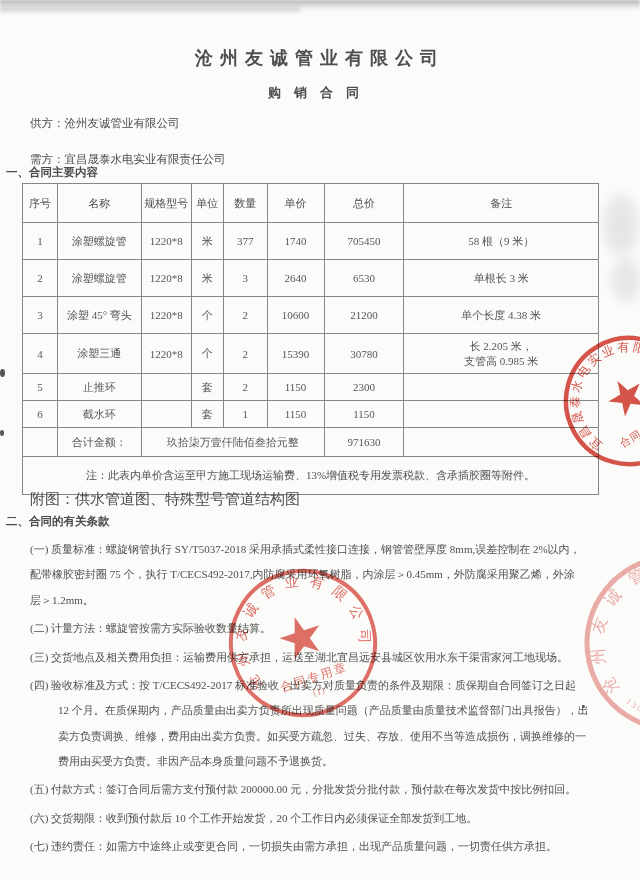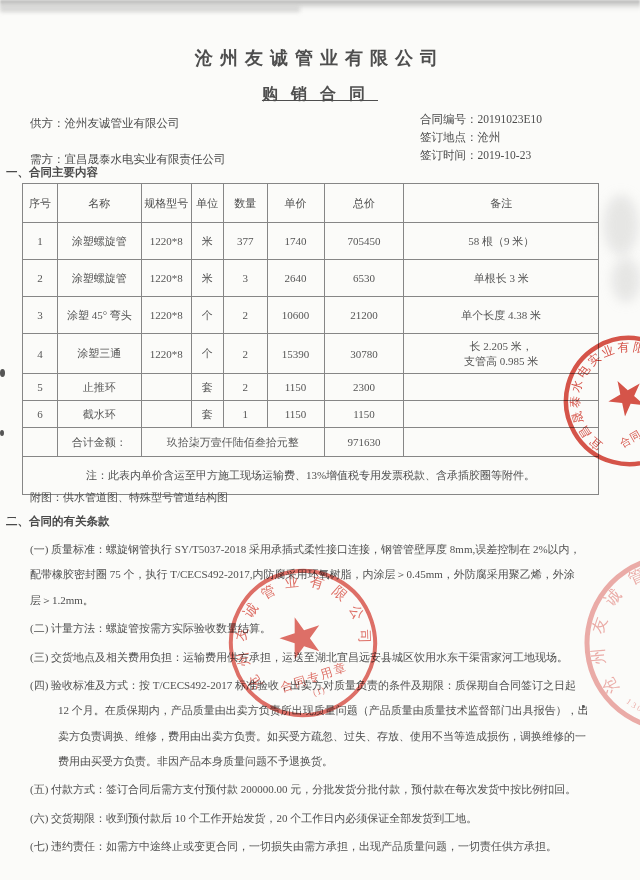--- a/index.html
+++ b/index.html
@@ -11,41 +11,41 @@
   }
   .scan-top{position:absolute;top:0;left:0;width:640px;height:12px;
     background:linear-gradient(to bottom, rgba(120,120,120,.55), rgba(200,200,200,.15) 70%, transparent);
     filter:blur(1px);}
   .scan-top2{position:absolute;top:7px;left:0;width:300px;height:5px;background:rgba(150,150,150,.35);filter:blur(2px);}
   .blob{position:absolute;background:rgba(175,175,175,.28);border-radius:50%;filter:blur(6px);}
   .speck{position:absolute;background:#555;border-radius:50%;}
   .company-title{position:absolute;top:46px;left:0;width:640px;text-align:center;
     font-size:18px;font-weight:600;letter-spacing:7px;color:#4e4e4e;}
   .doc-title{position:absolute;top:84px;left:0;width:640px;text-align:center;
-    font-size:16px;font-weight:600;letter-spacing:13px;color:#4e4e4e;text-decoration:underline;}
+    font-size:13px;font-weight:600;letter-spacing:13px;color:#4e4e4e;}
   .info{position:absolute;top:110px;left:30px;right:14px;height:64px;font-size:11.5px;}
   .info .supplier{position:absolute;left:0;top:6px;}
   .info .buyer{position:absolute;left:0;top:42px;}
   .info .right{position:absolute;left:390px;top:0;line-height:18px;}
   .sec-title{position:absolute;left:6px;font-size:11.5px;font-weight:600;color:#4a4a4a;}
   .sec1{top:165px;}
   .sec2{top:514px;}
   table.items{position:absolute;top:183px;left:22px;width:577px;border-collapse:collapse;
     font-size:11px;color:#565656;}
   table.items td{border:1px solid #868686;text-align:center;vertical-align:middle;padding:1px 2px;}
   table.items thead td{height:36px;color:#4d4d4d;}
   table.items tbody.itb tr{height:37px;}
   table.items tbody.itb tr:nth-child(4){height:40px;}
   table.items tbody.itb tr:nth-child(5),
   table.items tbody.itb tr:nth-child(6){height:27px;}
   td.remark{white-space:pre-line;line-height:1.35;}
   tr.total-row{height:29px;}
   tr.note-row{height:38px;}
   tr.note-row td{text-align:center;padding:6px 6px;font-size:11px;color:#4f4f4f;}
-  .attachment{position:absolute;top:490px;left:30px;font-size:11px;}
+  .attachment{position:absolute;top:490px;left:30px;font-size:15px;}
   .clauses{position:absolute;top:537px;left:30px;right:10px;font-size:11px;color:#4f4f4f;}
   .clause{margin-bottom:3.2px;}
   .cline{line-height:25.3px;white-space:nowrap;}
   .cline.ind{padding-left:28px;}
   .stamp{position:absolute;mix-blend-mode:multiply;pointer-events:none;}
   .stamp svg text{font-family:"Liberation Serif","DejaVu Serif",serif;}
   #stampA{left:223px;top:563px;width:160px;height:160px;transform:rotate(-18deg);opacity:.72;}
   #stampB{left:559px;top:331px;width:140px;height:140px;transform:rotate(-30deg);opacity:.82;}
   #stampC{left:578px;top:548px;width:190px;height:190px;transform:rotate(-12deg);opacity:.40;}
 </style>
@@ -59,25 +59,20 @@
 <div class="speck" style="left:0;top:369px;width:5px;height:8px;"></div>
 <div class="speck" style="left:0;top:430px;width:4px;height:6px;"></div>
 <div class="speck" style="left:582px;top:705px;width:3px;height:3px;"></div>
 
 <div class="company-title">沧州友诚管业有限公司</div>
 <div class="doc-title">购销合同</div>
 
 <div class="info">
   <div class="supplier"><span>供方：</span><span>沧州友诚管业有限公司</span></div>
   <div class="buyer"><span>需方：</span><span>宜昌晟泰水电实业有限责任公司</span></div>
-  <div class="right">
-    <div><span>合同编号：</span><span>20191023E10</span></div>
-    <div><span>签订地点：</span><span>沧州</span></div>
-    <div><span>签订时间：</span><span>2019-10-23</span></div>
-  </div>
 </div>
 
 <div class="sec-title sec1">一、合同主要内容</div>
 
 <table class="items">
   <colgroup>
     <col style="width:35px">
       <col style="width:84px">
       <col style="width:50px">
       <col style="width:32px">

